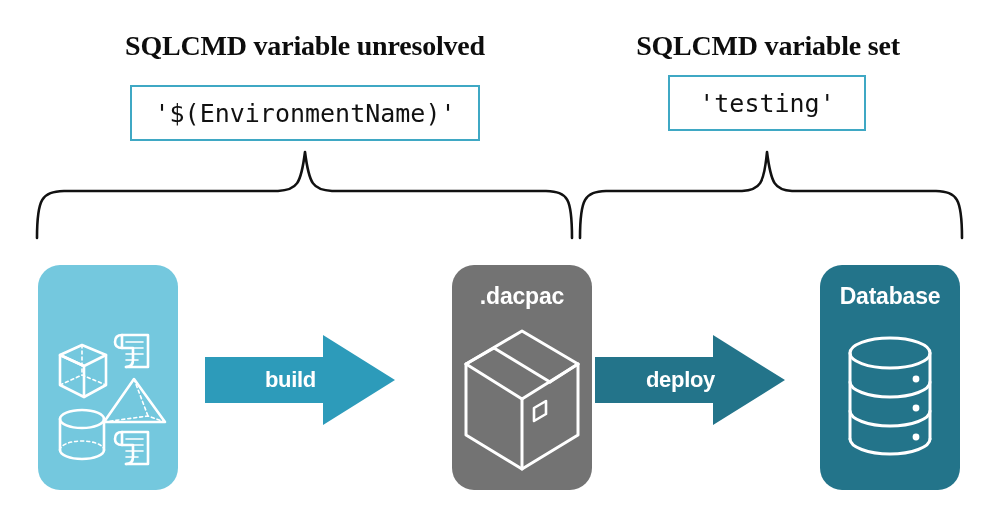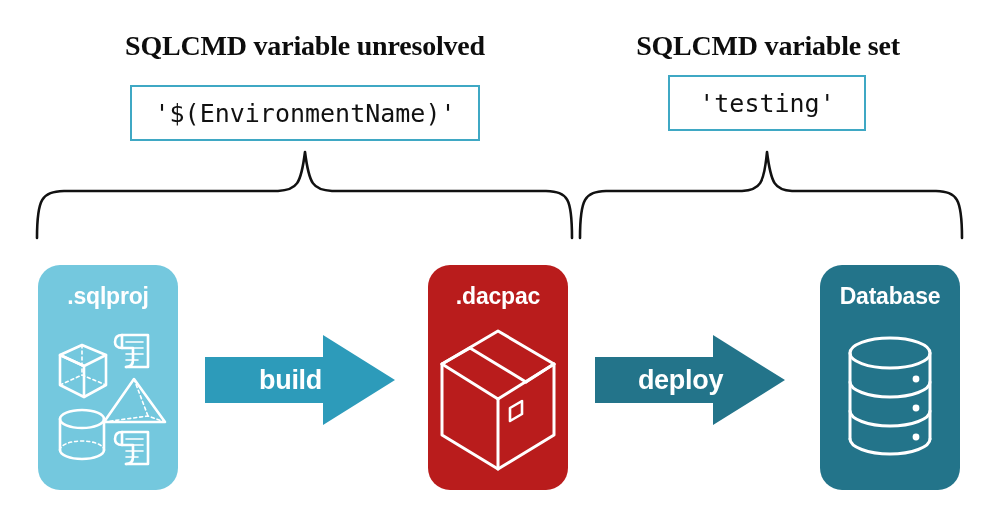--- a/index.html
+++ b/index.html
@@ -68,21 +68,21 @@
     width: 100%;
     text-align: center;
     font-family: "Liberation Sans", sans-serif;
     font-weight: bold;
     font-size: 23px;
     color: #ffffff;
     letter-spacing: -0.2px;
     white-space: nowrap;
   }
   #box-sqlproj  { left: 38px;  top: 265px; width: 140px; height: 225px; background: #74C8DE; }
-  #box-dacpac   { left: 428px; top: 265px; width: 140px; height: 225px; background: #b91c1c; }
+  #box-dacpac   { left: 452px; top: 265px; width: 140px; height: 225px; background: #737373; }
   #box-database { left: 820px; top: 265px; width: 140px; height: 225px; background: #23748A; }
   #box-sqlproj  .flow-title { top: 18px; }
   #box-dacpac   .flow-title { top: 18px; }
   #box-database .flow-title { top: 18px; }
 
   .box-art {
     position: absolute;
     left: 0;
     top: 52px;
     width: 140px;
@@ -96,21 +96,21 @@
   .arrow-label {
     position: absolute;
     left: 0; top: 0;
     width: 155px;
     height: 90px;
     display: flex;
     align-items: center;
     justify-content: center;
     font-family: "Liberation Sans", sans-serif;
     font-weight: bold;
-    font-size: 27px;
+    font-size: 22px;
     color: #ffffff;
     letter-spacing: -0.3px;
     white-space: nowrap;
     pointer-events: none;
   }
   #arrow-build .arrow-label  { padding-left: 8px; }
   #arrow-deploy .arrow-label { padding-left: 8px; }
 
   
   #braces {
@@ -151,21 +151,20 @@
     <path d="M 580,238
              C 580,198 585,192 606,191
              L 742,191
              C 760,190 764,184 767,152
              C 771,184 775,190 792,191
              L 936,191
              C 957,192 962,198 962,238" fill="none" stroke="#111111" stroke-width="2.6" stroke-linecap="round" stroke-linejoin="round"></path>
   </svg>
 
   <div class="flow-box" id="box-sqlproj">
-    <div class="flow-title">.sqlproj</div>
     <svg class="box-art" viewBox="0 0 140 168">
       <g fill="none" stroke="#ffffff" stroke-width="2.6" stroke-linejoin="round" stroke-linecap="round">
 
         <g>
           <path d="M 22,38 L 44,28 L 68,38 L 46,49 Z"></path>
           <path d="M 22,38 L 22,68 L 46,80 L 46,49 Z"></path>
           <path d="M 68,38 L 68,68 L 46,80"></path>
           <path d="M 44,28 L 44,58" stroke-dasharray="3 3" stroke-width="1.6"></path>
           <path d="M 22,68 L 44,58 L 68,68" stroke-dasharray="3 3" stroke-width="1.6"></path>
         </g>

